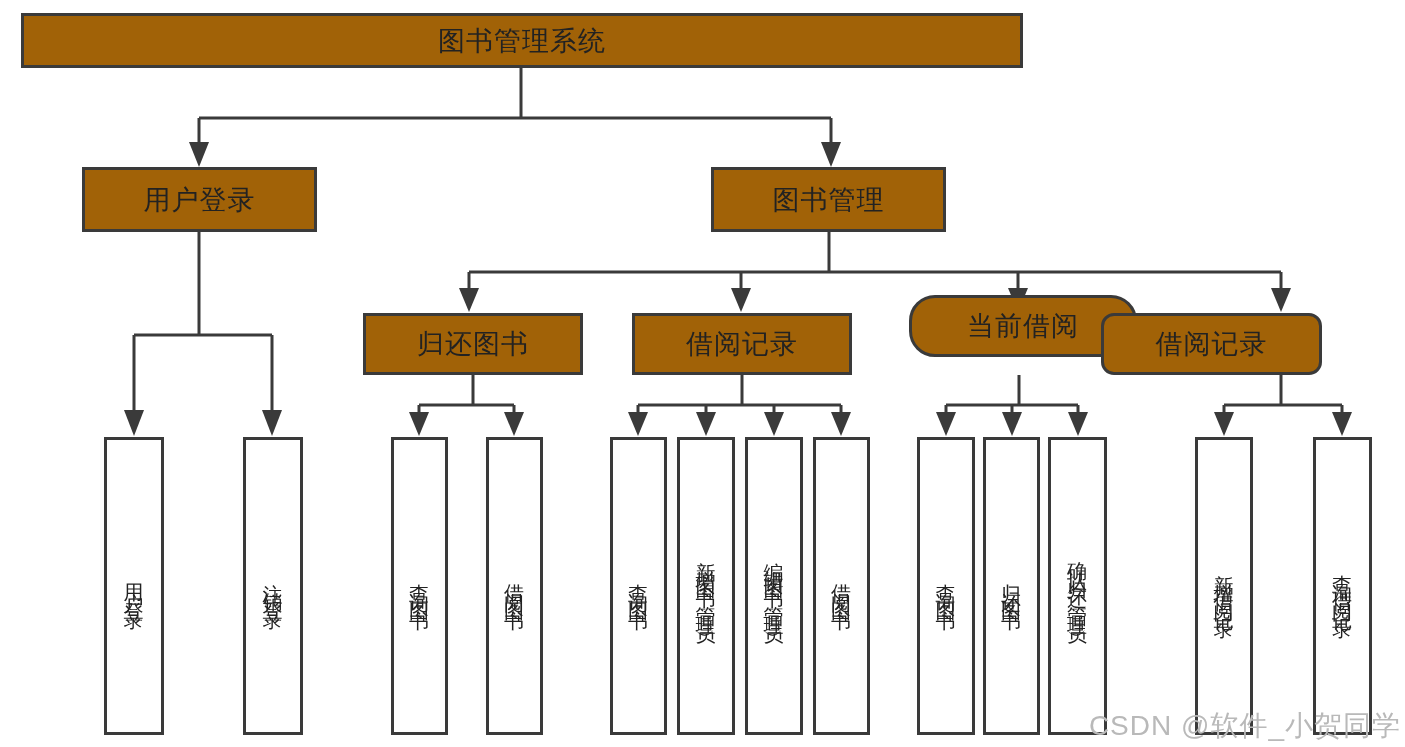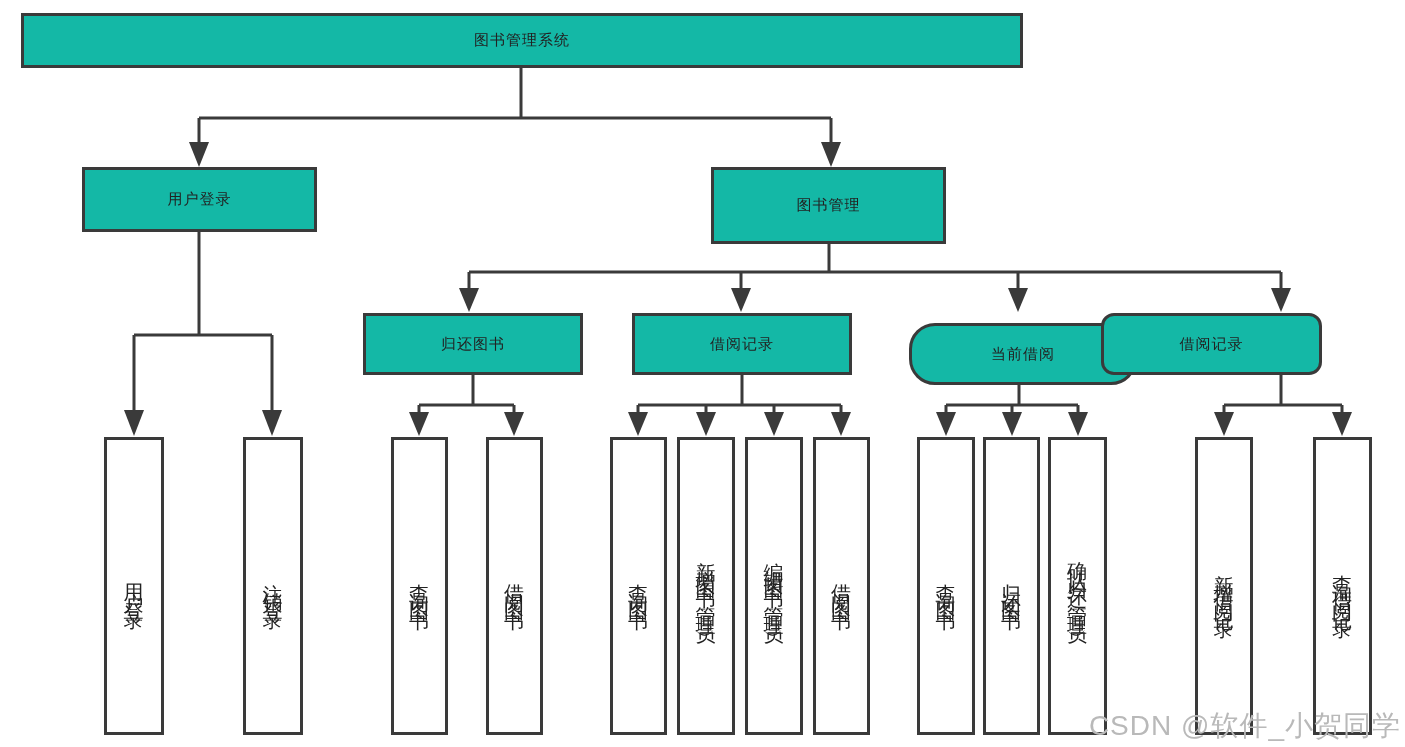--- a/index.html
+++ b/index.html
@@ -35,25 +35,25 @@
     fill: none;
   }
   .carrow {
     fill: var(--line, #3a3a3a);
     stroke: none;
   }
   .hbox {
     position: absolute;
     box-sizing: border-box;
     border: 3px solid var(--line, #3a3a3a);
-    background: #14b8a6;
+    background: #a16207;
     display: flex;
     align-items: center;
     justify-content: center;
-    font-size: 15px;
+    font-size: 27px;
     letter-spacing: 1px;
     color: var(--text, #222);
     z-index: 1;
   }
   .vbox {
     position: absolute;
     box-sizing: border-box;
     border: 3px solid var(--line, #3a3a3a);
     background: #ffffff;
     display: flex;
@@ -125,25 +125,25 @@
     <g>
       <path class="cline" d="M1281 375 V405 M1224 405 H1342 M1224 405 V414 M1342 405 V414"></path>
       <polygon class="carrow" points="1214,412 1234,412 1224,436"></polygon>
       <polygon class="carrow" points="1332,412 1352,412 1342,436"></polygon>
     </g>
   </svg>
 
   <div class="hbox" style="left:21px;top:13px;width:1002px;height:55px;">图书管理系统</div>
 
   <div class="hbox" style="left:82px;top:167px;width:235px;height:65px;">用户登录</div>
-  <div class="hbox" style="left:711px;top:167px;width:235px;height:77px;">图书管理</div>
+  <div class="hbox" style="left:711px;top:167px;width:235px;height:65px;">图书管理</div>
 
   <div class="hbox" style="left:363px;top:313px;width:220px;height:62px;">归还图书</div>
   <div class="hbox" style="left:632px;top:313px;width:220px;height:62px;">借阅记录</div>
-  <div class="hbox" style="left:909px;top:323px;width:228px;height:62px;border-radius:26px;">当前借阅</div>
+  <div class="hbox" style="left:909px;top:295px;width:228px;height:62px;border-radius:26px;">当前借阅</div>
   <div class="hbox" style="left:1101px;top:313px;width:221px;height:62px;border-radius:13px;">借阅记录</div>
 
   <div class="vbox" style="left:104px;top:437px;width:60px;height:298px;">
     <span class="vtext">用户登录</span>
   </div>
   <div class="vbox" style="left:243px;top:437px;width:60px;height:298px;">
     <span class="vtext">注销登录</span>
   </div>
 
   <div class="vbox" style="left:391px;top:437px;width:57px;height:298px;">

